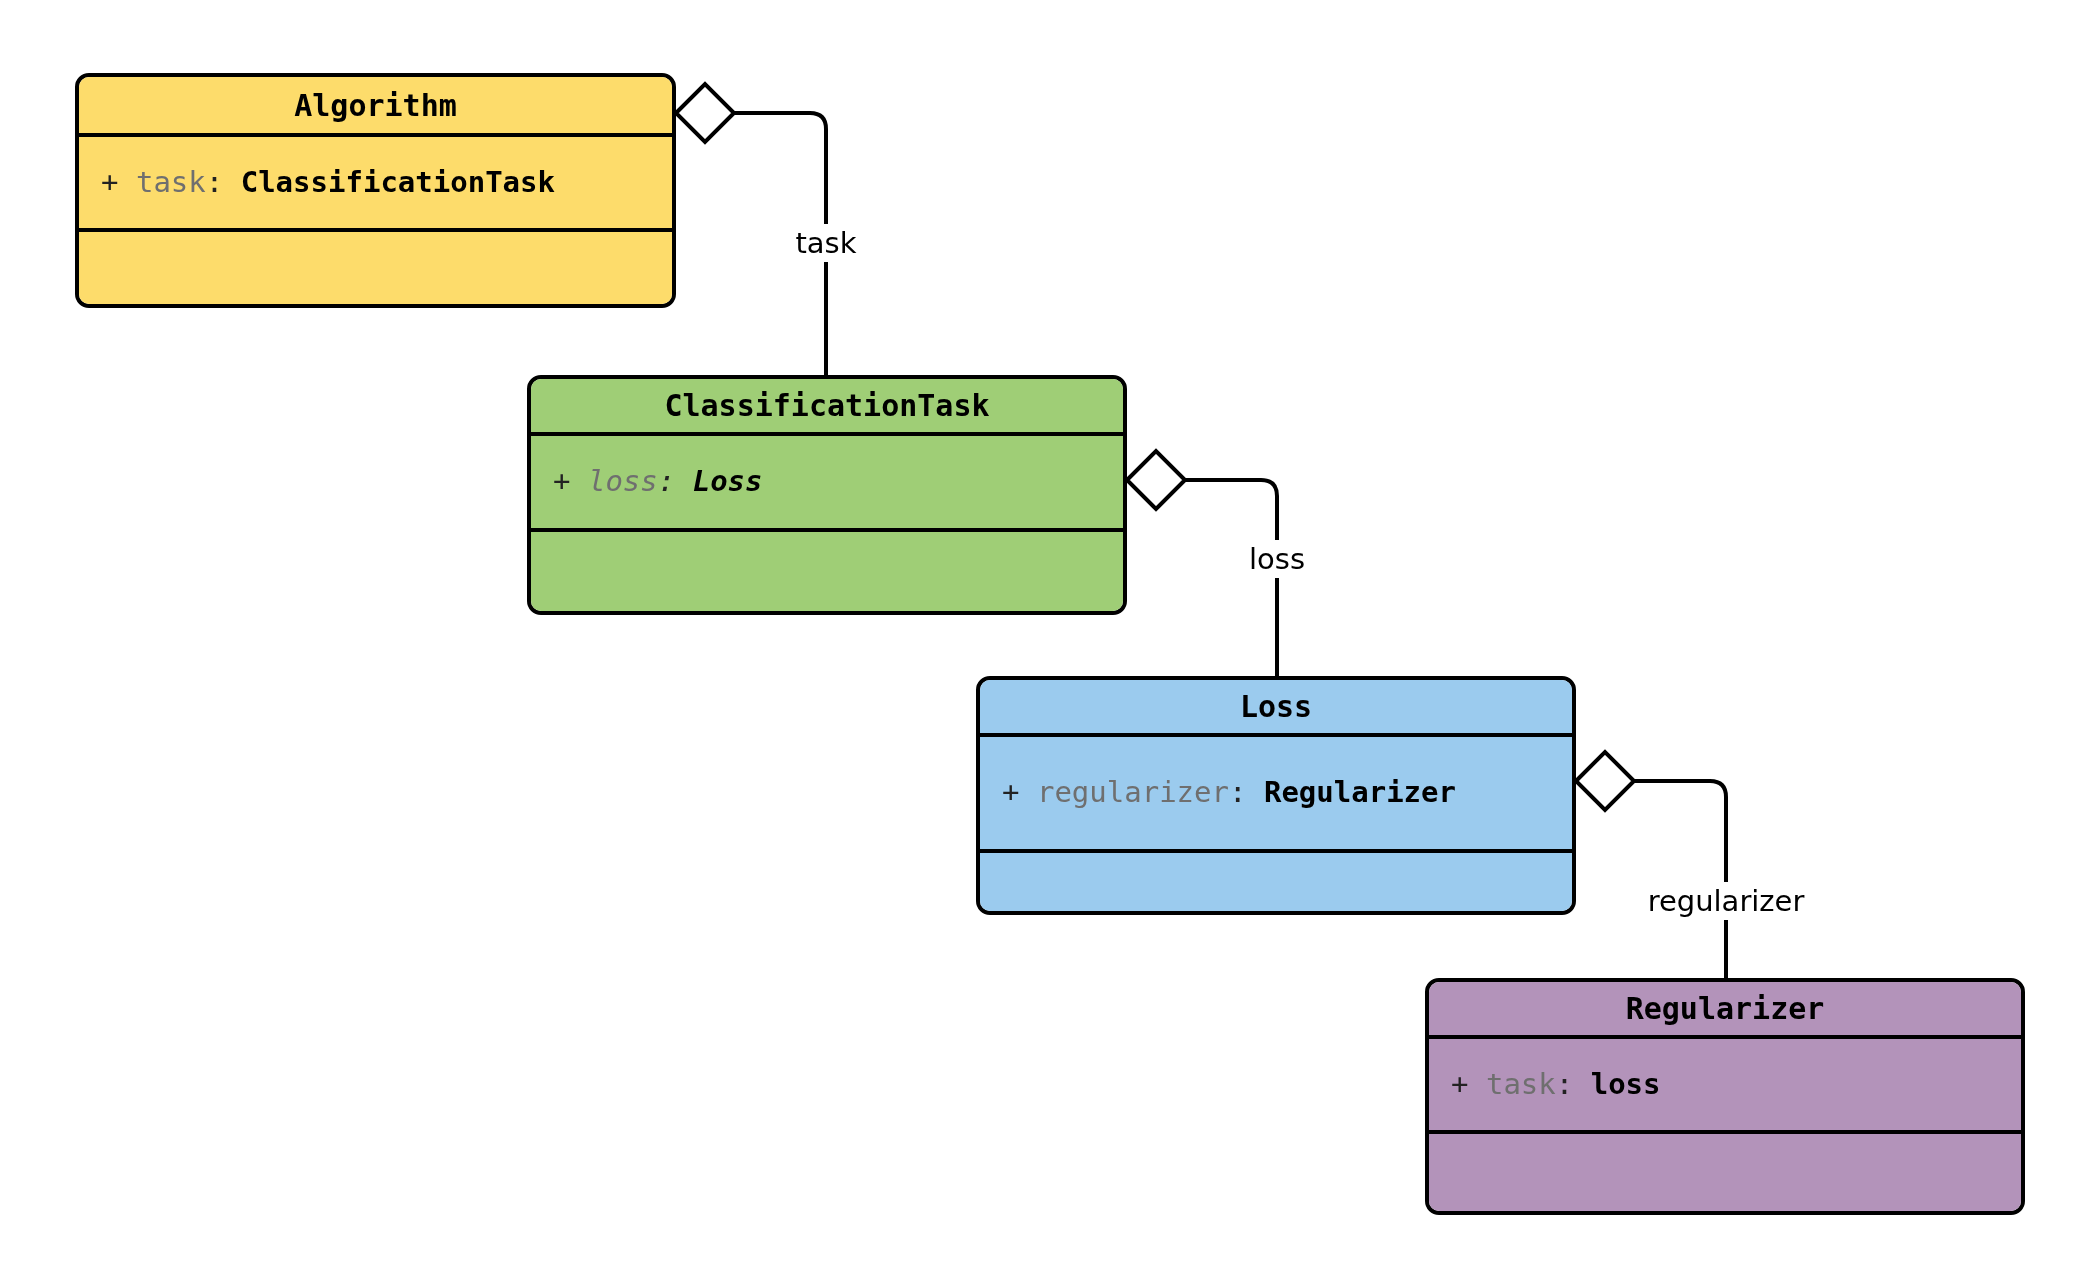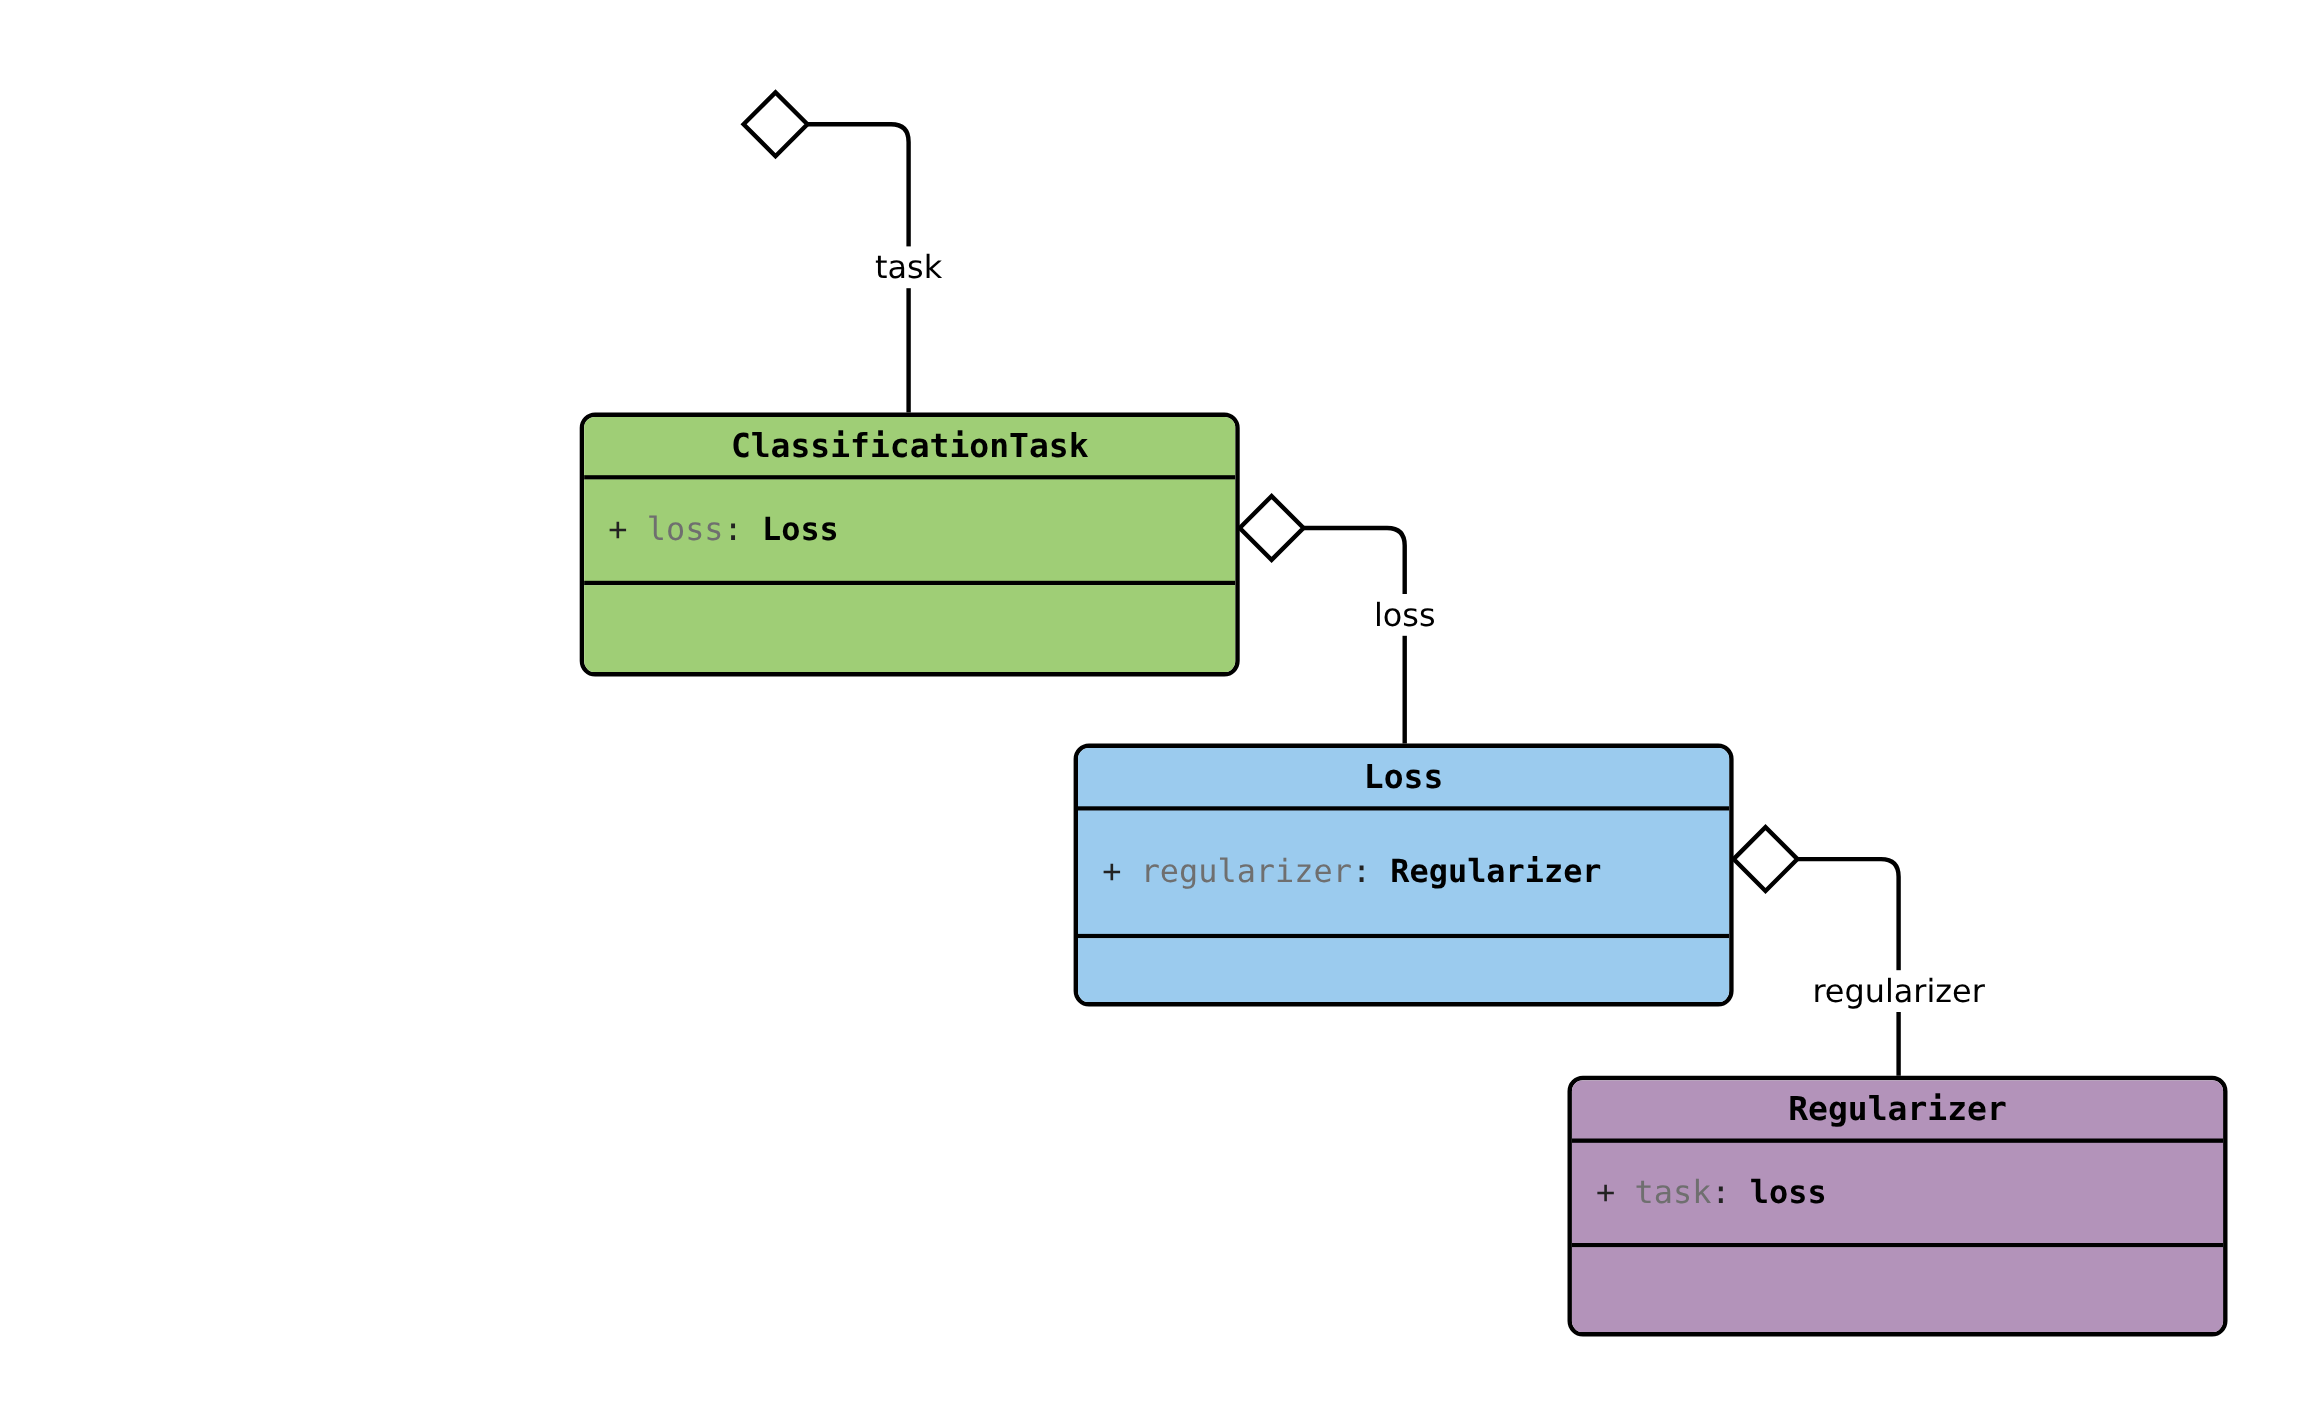--- a/index.html
+++ b/index.html
@@ -107,24 +107,31 @@
     <g>
       <path d="M 1634 781 L 1710 781 Q 1726 781 1726 797 L 1726 978" fill="none" stroke="#000000" stroke-width="4" stroke-linecap="butt"></path>
       <polygon points="1576,781 1605,752 1634,781 1605,810" fill="#ffffff" stroke="#000000" stroke-width="4" stroke-linejoin="miter"></polygon>
     </g>
   </svg>
 
   <div class="edge-label" style="left:826px; top:243px;">task</div>
   <div class="edge-label" style="left:1277px; top:559px;">loss</div>
   <div class="edge-label" style="left:1726px; top:901px;">regularizer</div>
 
+  <div class="uml-class c-yellow" style="left:75px; top:73px; width:601px; height:235px;">
+    <div class="uml-title" style="height:60px;">Algorithm</div>
+    <div class="uml-attrs" style="height:95px;">
+      <div class="attr-line"><span class="attr-vis">+</span><span class="attr-vis"> </span><span class="attr-name">task</span><span class="attr-sep">: </span><span class="attr-type">ClassificationTask</span></div>
+    </div>
+    <div class="uml-methods"></div>
+  </div>
 
   <div class="uml-class c-green" style="left:527px; top:375px; width:600px; height:240px;">
     <div class="uml-title" style="height:57px;">ClassificationTask</div>
-    <div class="uml-attrs" style="height:96px;">
+    <div class="uml-attrs" style="height:96px;font-style:italic;">
       <div class="attr-line"><span class="attr-vis">+</span><span class="attr-vis"> </span><span class="attr-name">loss</span><span class="attr-sep">: </span><span class="attr-type">Loss</span></div>
     </div>
     <div class="uml-methods"></div>
   </div>
 
   <div class="uml-class c-blue" style="left:976px; top:676px; width:600px; height:239px;">
     <div class="uml-title" style="height:57px;">Loss</div>
     <div class="uml-attrs" style="height:116px;">
       <div class="attr-line"><span class="attr-vis">+</span><span class="attr-vis"> </span><span class="attr-name">regularizer</span><span class="attr-sep">: </span><span class="attr-type">Regularizer</span></div>
     </div>

